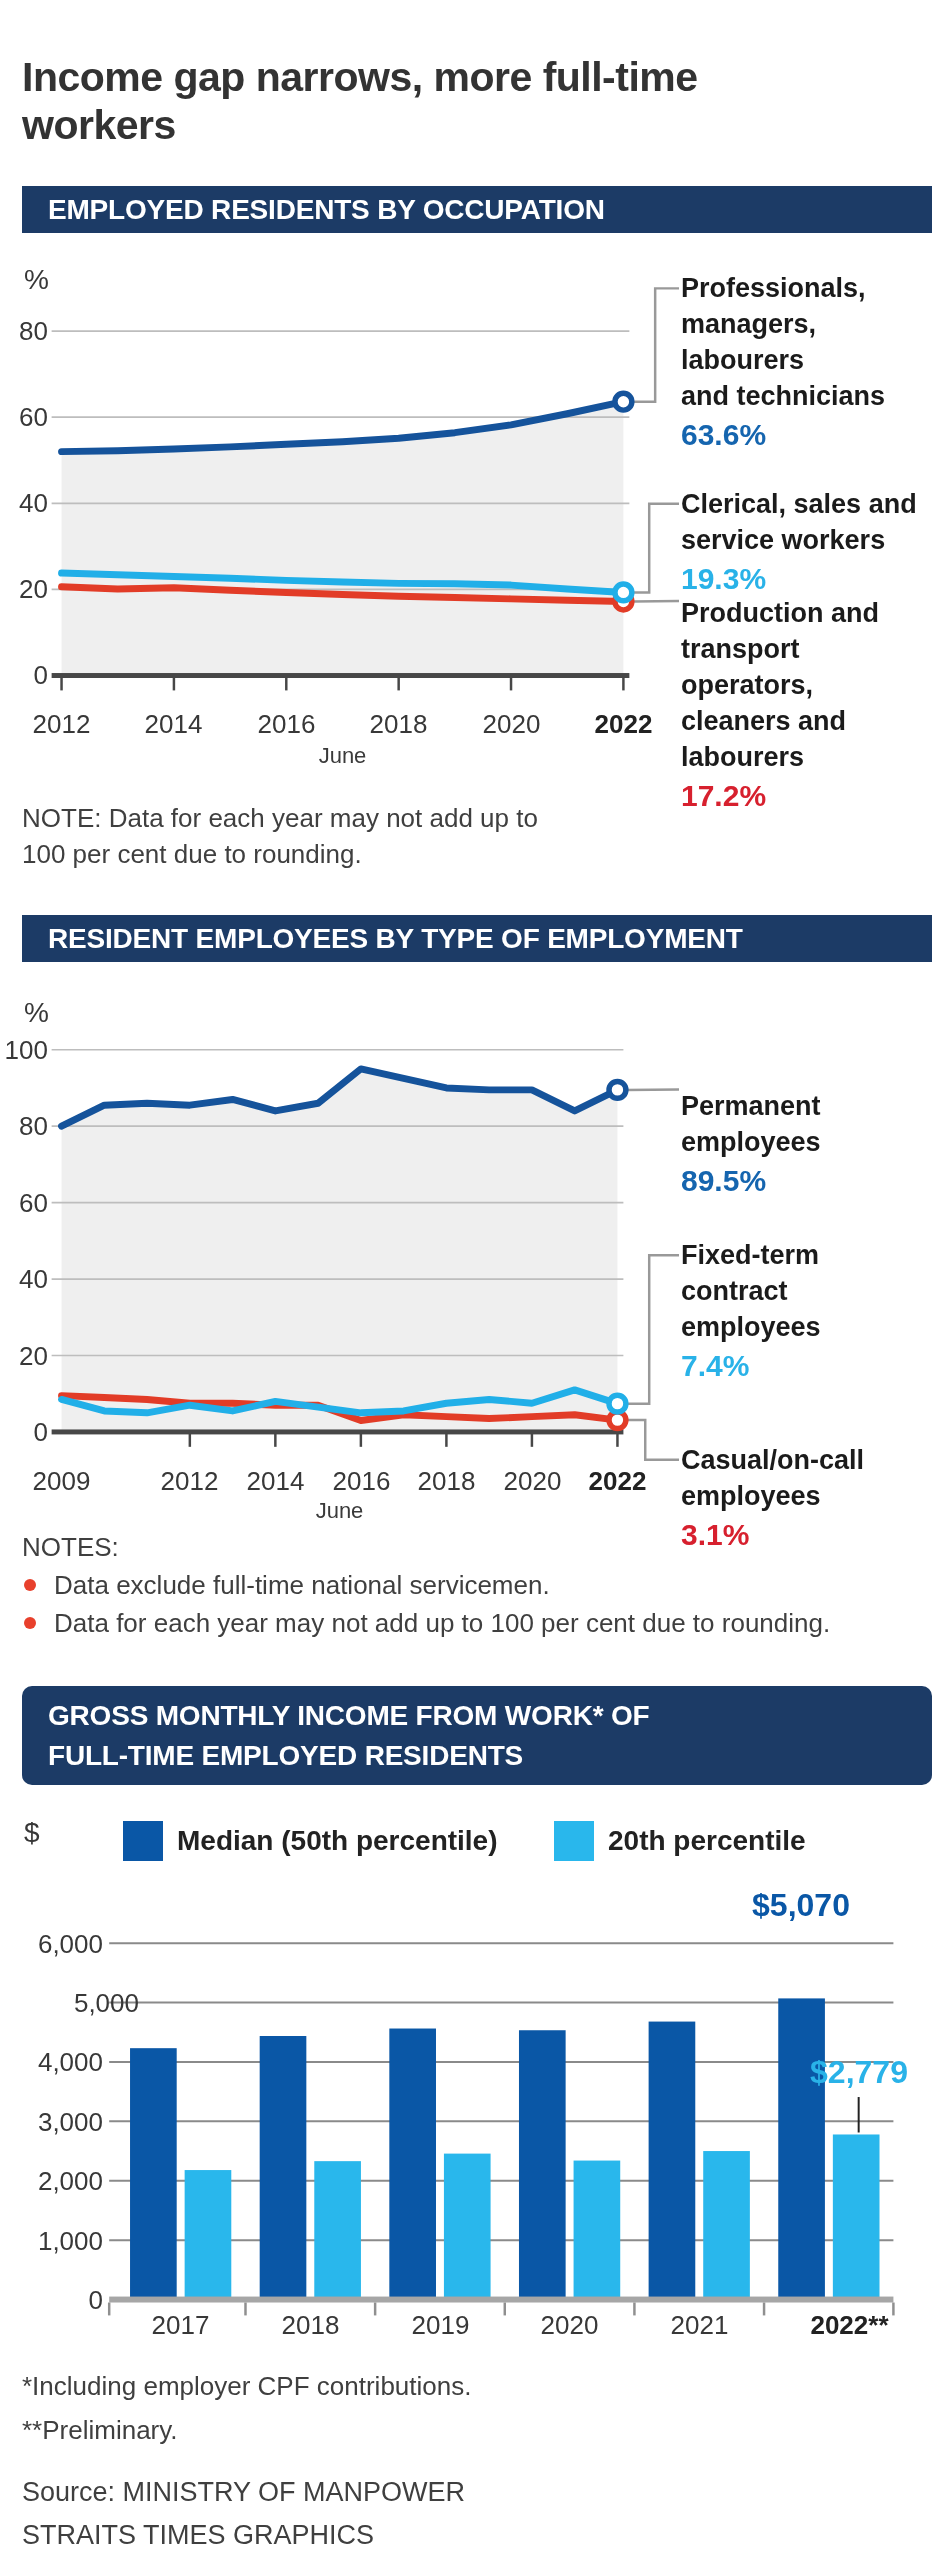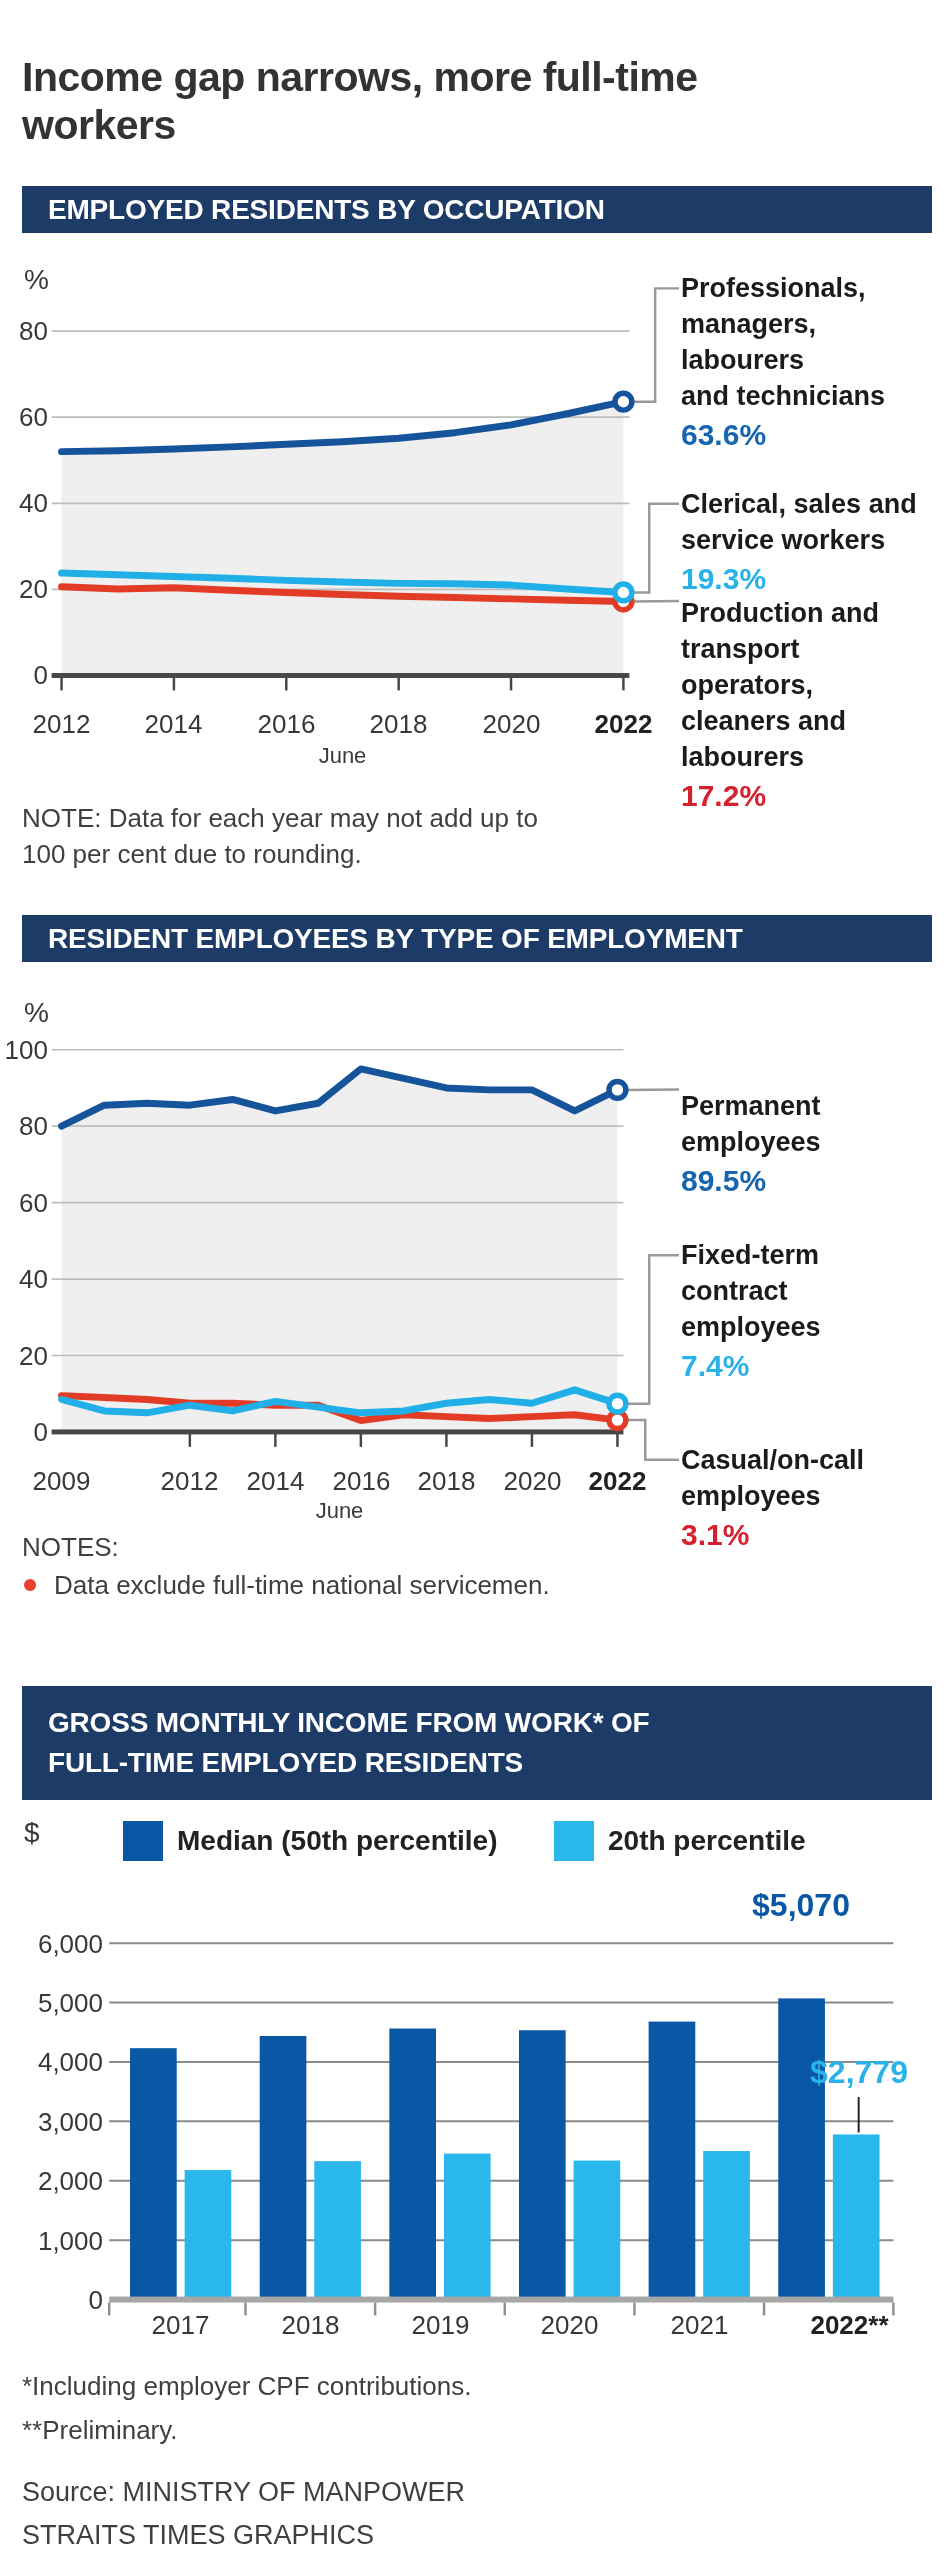--- a/index.html
+++ b/index.html
@@ -5,21 +5,21 @@
   html,body{margin:0;padding:0;background:#fff;}
   .page{position:relative;width:949px;height:2576px;background:#fff;overflow:hidden;
         font-family:"Liberation Sans","DejaVu Sans",sans-serif;}
   .headline{position:absolute;left:22px;top:26px;width:745px;font-size:41px;line-height:48px;
         font-weight:700;color:#333;letter-spacing:-0.5px;}
   .banner{position:absolute;left:22px;width:910px;background:#1c3b66;color:#fff;
         font-weight:700;font-size:28px;letter-spacing:-0.2px;display:flex;flex-direction:column;
         justify-content:center;padding-left:26px;box-sizing:border-box;}
   .b1{top:186px;height:47px;}
   .b2{top:915px;height:47px;}
-  .b3{top:1686px;height:114px;line-height:40px;}
+  .b3{top:1686px;height:99px;line-height:40px;border-radius:10px;}
   .unit{position:absolute;left:24px;font-size:28px;color:#383838;}
   .u1{top:264px;}
   .u2{top:997px;}
   .u3{top:1817px;}
   svg.layer{position:absolute;left:0;top:0;pointer-events:none;}
   .ytick{position:absolute;text-align:right;font-size:26px;color:#383838;height:32px;line-height:32px;}
   .xtick{position:absolute;width:139px;text-align:center;font-size:26px;color:#383838;}
   .xtick.bold{font-weight:700;color:#222;}
   .xaxis-name{position:absolute;width:139px;text-align:center;font-size:22px;color:#3a3a3a;}
   .side-block{position:absolute;left:681px;width:266px;}
@@ -152,21 +152,21 @@
       <div class="ytick" style="left: 0px; top: 1416px; width: 48px;">0</div>
       <div class="xtick" style="left: 120px; top: 1466px;">2012</div>
       <div class="xtick" style="left: 206px; top: 1466px;">2014</div>
       <div class="xtick" style="left: 292px; top: 1466px;">2016</div>
       <div class="xtick" style="left: 377px; top: 1466px;">2018</div>
       <div class="xtick" style="left: 463px; top: 1466px;">2020</div>
       <div class="xtick bold" style="left: 548px; top: 1466px;">2022</div>
       <div class="xtick" style="left: -8px; top: 1466px;">2009</div>
       <div class="xaxis-name" style="left: 270px; top: 1498px;">June</div>
       <div class="ytick" style="left: 0px; top: 1928px; width: 103px;">6,000</div>
-      <div class="ytick" style="left: 0px; top: 1987px; width: 103px;">5,000</div>
+      <div class="ytick" style="left: 0px; top: 1987px; width: 103px; padding-left: 36px;">5,000</div>
       <div class="ytick" style="left: 0px; top: 2046px; width: 103px;">4,000</div>
       <div class="ytick" style="left: 0px; top: 2106px; width: 103px;">3,000</div>
       <div class="ytick" style="left: 0px; top: 2165px; width: 103px;">2,000</div>
       <div class="ytick" style="left: 0px; top: 2225px; width: 103px;">1,000</div>
       <div class="ytick" style="left: 0px; top: 2284px; width: 103px;">0</div>
       <div class="xtick" style="left: 111px; top: 2310px;">2017</div>
       <div class="xtick" style="left: 241px; top: 2310px;">2018</div>
       <div class="xtick" style="left: 371px; top: 2310px;">2019</div>
       <div class="xtick" style="left: 500px; top: 2310px;">2020</div>
       <div class="xtick" style="left: 630px; top: 2310px;">2021</div>
@@ -215,20 +215,24 @@
     <div>NOTE: Data for each year may not add up to</div>
     <div>100 per cent due to rounding.</div>
   </div>
 
   <div class="note n2">
     <div>NOTES:</div>
     <div class="bullet-row">
       <span class="dot"></span>
       <span>Data exclude full-time national servicemen.</span>
     </div>
+    <div class="bullet-row">
+      <span class="dot"></span>
+      <span>Data for each year may not add up to 100 per cent due to rounding.</span>
+    </div>
   </div>
 
   <span class="legend-swatch" id="sw1" style="left: 123px; top: 1821px; background: rgb(10, 87, 166);"></span>
   <span class="legend-text" style="left:177px;top:1825px;">Median (50th percentile)</span>
   <span class="legend-swatch" id="sw2" style="left: 554px; top: 1821px; background: rgb(41, 183, 236);"></span>
   <span class="legend-text" style="left:608px;top:1825px;">20th percentile</span>
 
   <div class="ann" id="ann1" style="left: 682px; top: 1887px; color: rgb(10, 87, 166);">$5,070</div>
   <div class="ann" id="ann2" style="left: 740px; top: 2054px; color: rgb(41, 178, 232);">$2,779</div>
 

